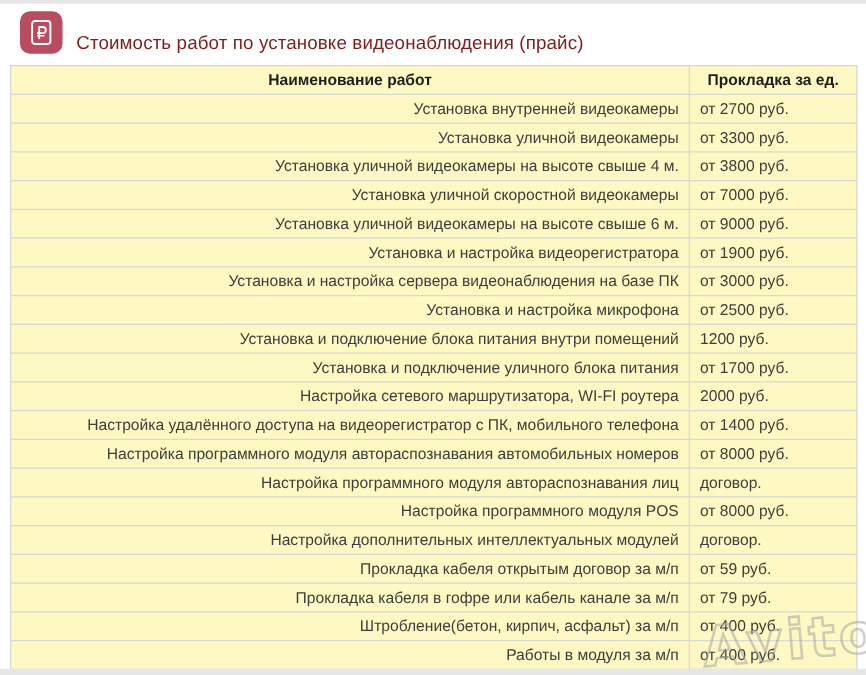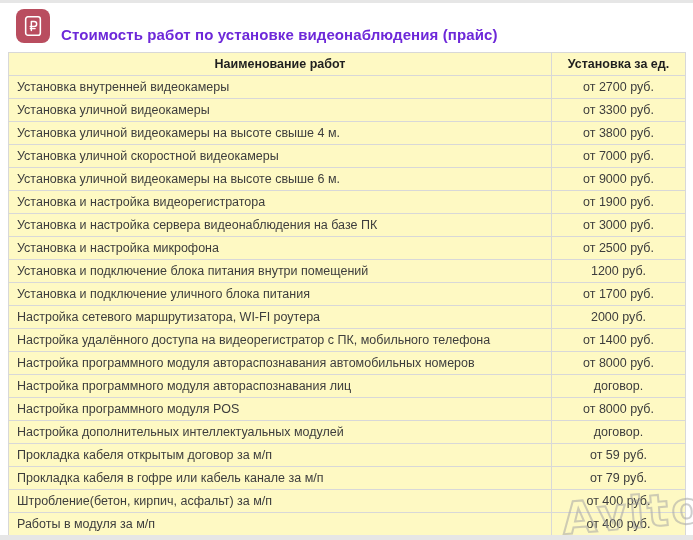--- a/index.html
+++ b/index.html
@@ -10,36 +10,36 @@
   }
   .edge-strip{position:absolute;left:0;right:0;background:#e6e6e6;}
   .edge-strip.top{top:0;height:3px;}
   .edge-strip.bottom{bottom:0;height:5px;}
 
   .header{position:absolute;top:9px;left:16px;display:flex;align-items:center;}
   .doc-icon{
     width:34px;height:34px;border-radius:8px;background:#b94d5f;
     display:flex;align-items:center;justify-content:center;flex:none;
   }
-  .page-title{margin:16px 0 0 11px;font-size:15px;font-weight:bold;color:#6d28d9;letter-spacing:.1px;}
+  .page-title{margin:16px 0 0 11px;font-size:15px;font-weight:normal;color:#7f1d1d;letter-spacing:.1px;}
 
   table.price-table{
     position:absolute;top:52px;left:8px;width:677px;
     border-collapse:collapse;table-layout:fixed;background:#fef9c3;
   }
   .price-table th,.price-table td{
     border:1px solid #d8d8d8;
     font-size:12.5px;color:#3d3d3d;
     height:22px;box-sizing:content-box;
     padding:0 8px;
     white-space:nowrap;overflow:hidden;
   }
   .price-table th{font-weight:bold;color:#1f1f1f;text-align:center;}
-  .price-table td.name{text-align:left;}
-  .price-table td.price{text-align:center;margin-top:28px;}
+  .price-table td.name{text-align:right;}
+  .price-table td.price{text-align:left;margin-top:28px;}
 
   .watermark{
     position:absolute;right:-12px;bottom:2px;
     font-size:44px;font-weight:bold;letter-spacing:3px;
     color:transparent;
     -webkit-text-stroke:2px rgba(165,165,165,0.55);
     text-shadow:0 0 0 rgba(0,0,0,0);
     transform:rotate(-5deg);
     pointer-events:none;
     font-family:"DejaVu Sans",sans-serif;
@@ -62,21 +62,21 @@
 </header>
 
 <table class="price-table">
   <colgroup>
     <col style="width:543px">
     <col style="width:134px">
   </colgroup>
   <thead>
     <tr>
       <th>Наименование работ</th>
-      <th>Установка за ед.</th>
+      <th>Прокладка за ед.</th>
     </tr>
   </thead>
   <tbody id="rows">
       <tr>
         <td class="name">Установка внутренней видеокамеры</td>
         <td class="price">от 2700 руб.</td>
       </tr>
       <tr>
         <td class="name">Установка уличной видеокамеры</td>
         <td class="price">от 3300 руб.</td>

